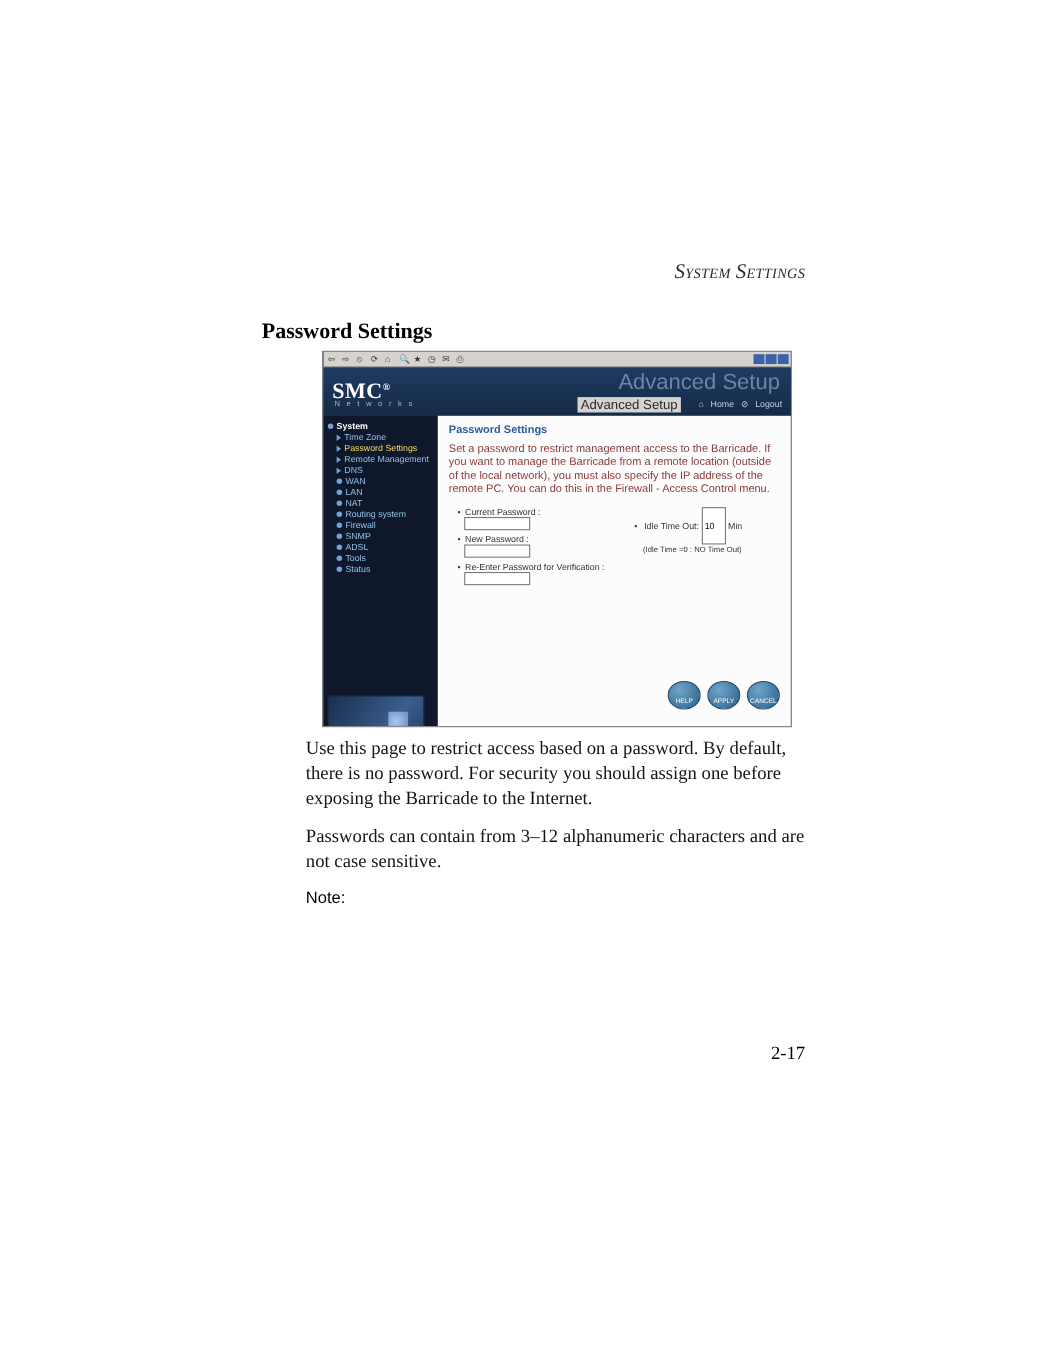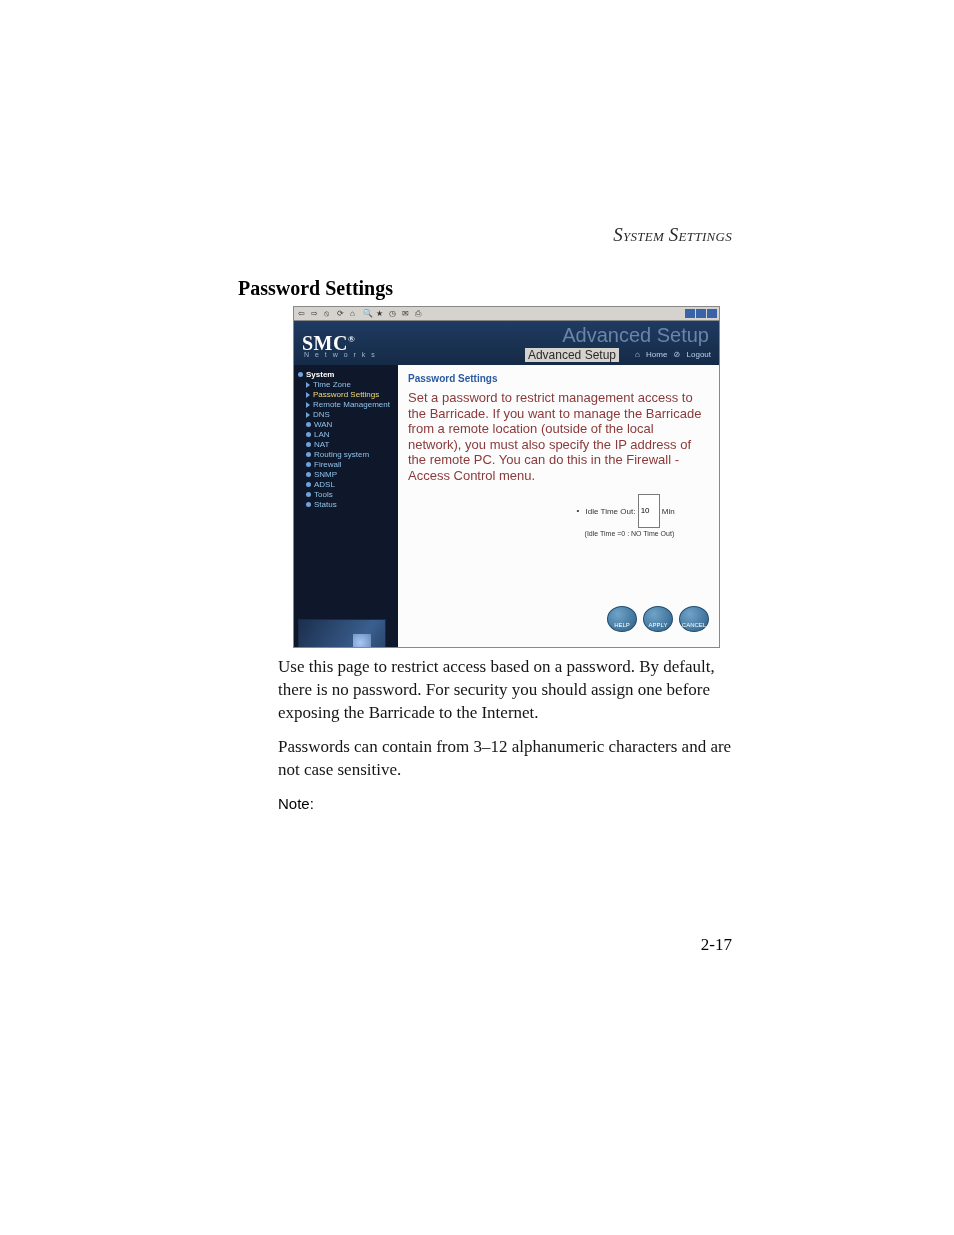--- a/index.html
+++ b/index.html
@@ -1,16 +1,16 @@
 <!DOCTYPE html>
 <html><head>
 <meta charset="utf-8">
 <style>
   html,body{margin:0;padding:0;background:#fff;font-family:Georgia,'Times New Roman',serif;color:#000;}
-  .page{width:954px;height:1187px;position:relative;margin:0 auto;}
+  .page{width:954px;height:1187px;position:relative;margin:13px auto;}
   .running-head{position:absolute;top:224px;right:222px;font-style:italic;font-variant:normal;font-size:17px;color:#2a2a2a;letter-spacing:0.3px;}
   .running-head .cap{font-size:19px;}
   .section-title{position:absolute;top:277px;left:238px;font-weight:bold;font-size:20px;}
   .screenshot{position:absolute;top:306px;left:293px;width:427px;height:342px;border:1px solid #888;background:#264166;box-sizing:border-box;overflow:hidden;}
   .toolbar{height:13px;background:#d6d3ce;border-bottom:1px solid #888;display:flex;align-items:center;padding:0 4px;gap:4px;position:relative;}
   .tb-icon{width:9px;height:9px;font-size:8px;line-height:9px;color:#3a3a3a;}
   .tb-right{position:absolute;right:2px;top:0;height:13px;display:flex;align-items:center;gap:1px;}
   .tb-right .winbtn{width:10px;height:9px;background:#3a62a8;display:inline-block;}
   .header-band{height:44px;background:linear-gradient(#1f3b61,#152a46);display:flex;align-items:center;padding:0 8px;position:relative;}
   .logo{color:#fff;font-family:'Times New Roman',serif;font-weight:bold;font-size:20px;letter-spacing:0.5px;}
@@ -24,21 +24,21 @@
   .sidebar{width:100px;background:#0f172a;padding:4px 0 0 4px;font-family:Arial,sans-serif;font-size:8px;color:#cfe0f5;}
   .sb-head{color:#fff;font-weight:bold;margin:1px 0;}
   .sb-item{color:#8fc1e8;margin:1px 0 1px 8px;cursor:pointer;}
   .sb-active{color:#f2da70;}
   .sb-bullet::before{content:"";display:inline-block;width:5px;height:5px;border-radius:50%;background:#6fa3d9;margin-right:3px;vertical-align:middle;}
   .sb-arrow::before{content:"";display:inline-block;width:0;height:0;border-top:3px solid transparent;border-bottom:3px solid transparent;border-left:4px solid #6fa3d9;margin-right:3px;vertical-align:middle;}
   .sb-img{margin-top:110px;width:86px;height:70px;background:linear-gradient(120deg,#1b2f4d,#3a5f8f 60%,#1b2f4d);border:1px solid #1a2c45;position:relative;}
   .sb-img::after{content:"";position:absolute;right:14px;top:14px;width:18px;height:44px;background:radial-gradient(circle at 40% 20%,rgba(180,210,255,0.9),rgba(20,50,100,0) 70%);}
   .content{flex:1;background:#fcfcfd;padding:8px 10px;font-family:Arial,sans-serif;font-size:8px;color:#333;position:relative;}
   .ct-title{color:#2a5aa0;font-weight:bold;font-size:10px;margin-bottom:6px;}
-  .ct-desc{color:#8a3a3a;font-size:13px;line-height:1.2;margin-bottom:10px;}
+  .ct-desc{color:#8a3a3a;font-size:10px;line-height:1.2;margin-bottom:10px;}
   .form-col{float:left;width:50%;}
   .form-col2{float:right;width:46%;}
   .field{margin-bottom:4px;}
   .field label{display:block;margin-left:8px;}
   .field label::before{content:"•";margin-right:4px;color:#333;}
   .field input{width:60px;height:12px;border:1px solid #7a7a7a;font-size:8px;padding:0 2px;box-sizing:border-box;margin-left:14px;}
   .idle-row{margin-left:6px;}
   .idle-row::before{content:"•";margin-right:4px;color:#333;}
   .idle-row input{width:22px;height:12px;border:1px solid #7a7a7a;font-size:8px;text-align:left;padding:16px 2px;box-sizing:border-box;}
   .idle-note{margin-left:14px;margin-top:2px;font-size:7px;}
@@ -105,20 +105,34 @@
         <div class="sb-item sb-bullet">Firewall</div>
         <div class="sb-item sb-bullet">SNMP</div>
         <div class="sb-item sb-bullet">ADSL</div>
         <div class="sb-item sb-bullet">Tools</div>
         <div class="sb-item sb-bullet">Status</div>
         <div class="sb-img"></div>
       </div>
       <div class="content">
         <div class="ct-title">Password Settings</div>
         <div class="ct-desc">Set a password to restrict management access to the Barricade. If you want to manage the Barricade from a remote location (outside of the local network), you must also specify the IP address of the remote PC. You can do this in the Firewall - Access Control menu.</div>
+        <div class="form-col">
+          <div class="field">
+            <label>Current Password :</label>
+            <input type="password" style="">
+          </div>
+          <div class="field">
+            <label>New Password :</label>
+            <input type="password" style="">
+          </div>
+          <div class="field">
+            <label>Re-Enter Password for Verification :</label>
+            <input type="password" style="">
+          </div>
+        </div>
         <div class="form-col2">
           <div class="idle-row">
             <span>Idle Time Out:</span>
             <input type="text" value="10" style="">
             <span>Min</span>
           </div>
           <div class="idle-note">(Idle Time =0 : NO Time Out)</div>
         </div>
         <div class="btn-row">
           <div class="rbtn">HELP</div>

